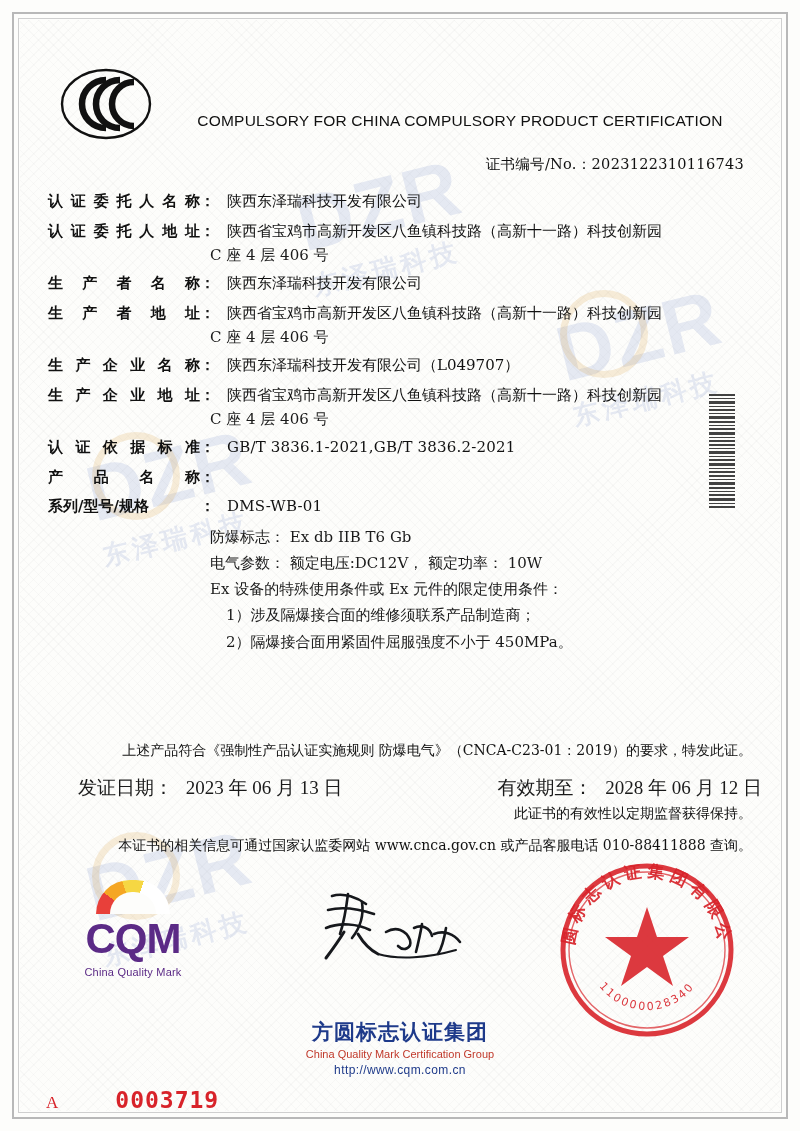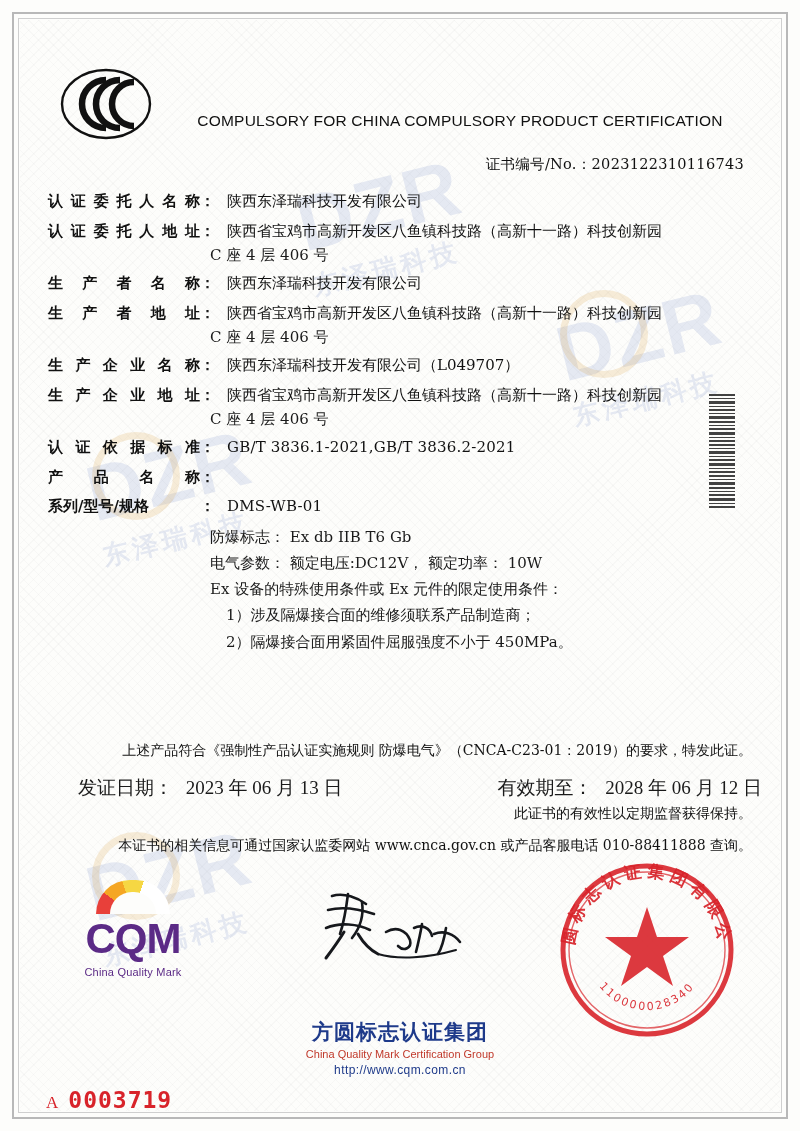--- a/index.html
+++ b/index.html
@@ -281,21 +281,21 @@
   }
 
   .serial {
     position: absolute;
     left: 46px;
     bottom: 18px;
     color: #d8232a;
     font-family: "DejaVu Sans Mono", monospace;
   }
   .serial .prefix { font-size: 17px; margin-right: 10px; font-family:"Liberation Serif", serif;}
-  .serial .num { font-size: 23px; letter-spacing: 1px; font-weight: bold; }
+  .serial .num { font-size: 23px; letter-spacing: 1px; font-weight: bold; margin-left: 47px; }
 
   .barcode {
     position: absolute;
     right: 18px;
     top: 40%;
     transform: translateY(-50%) rotate(90deg);
     transform-origin: center;
     width: 120px;
     height: 26px;
     opacity: 0.85;

